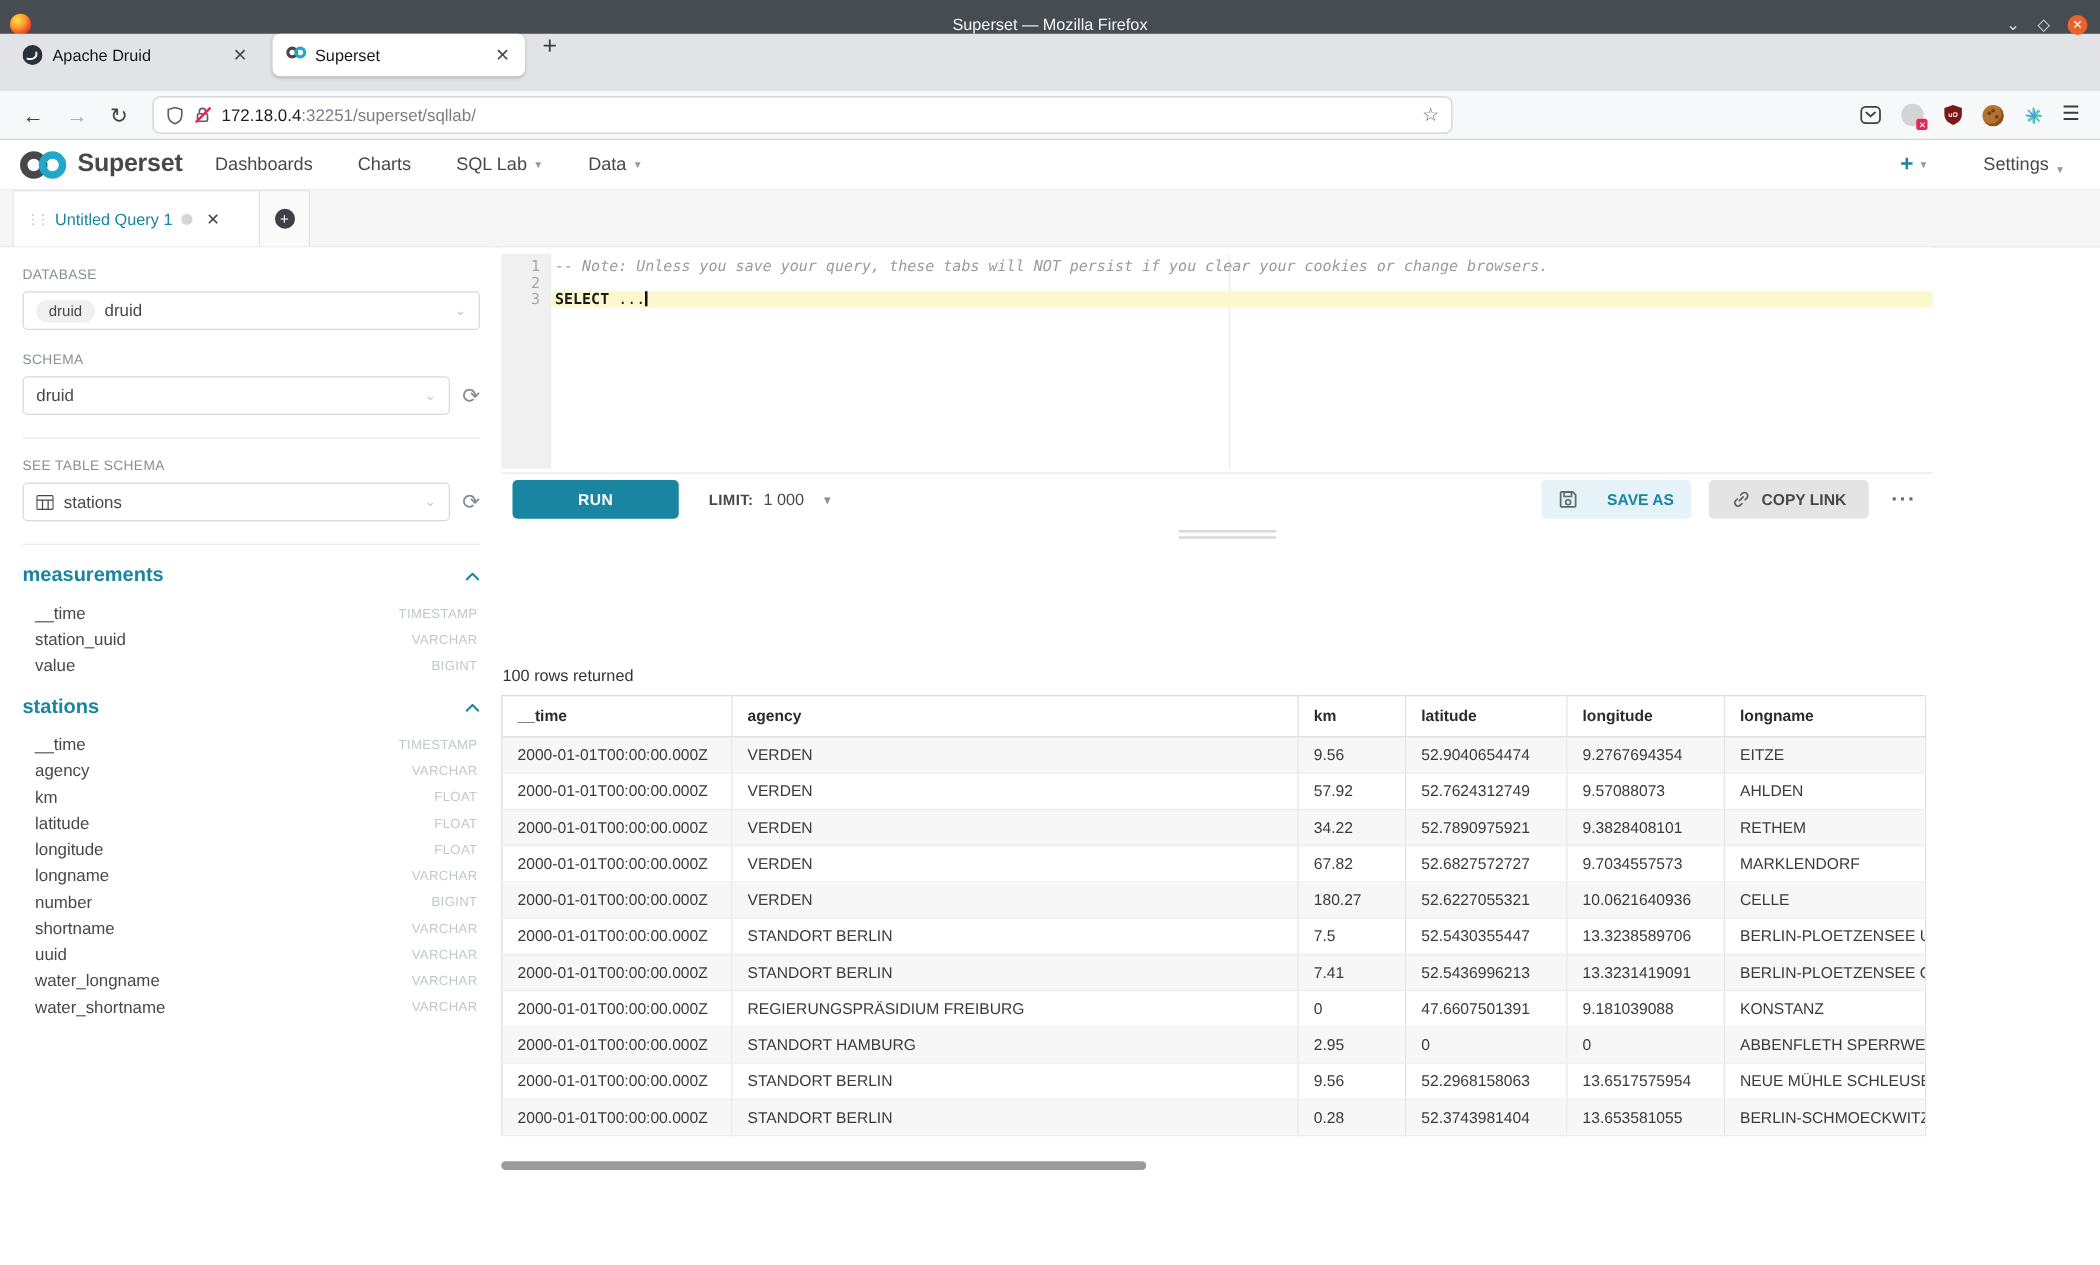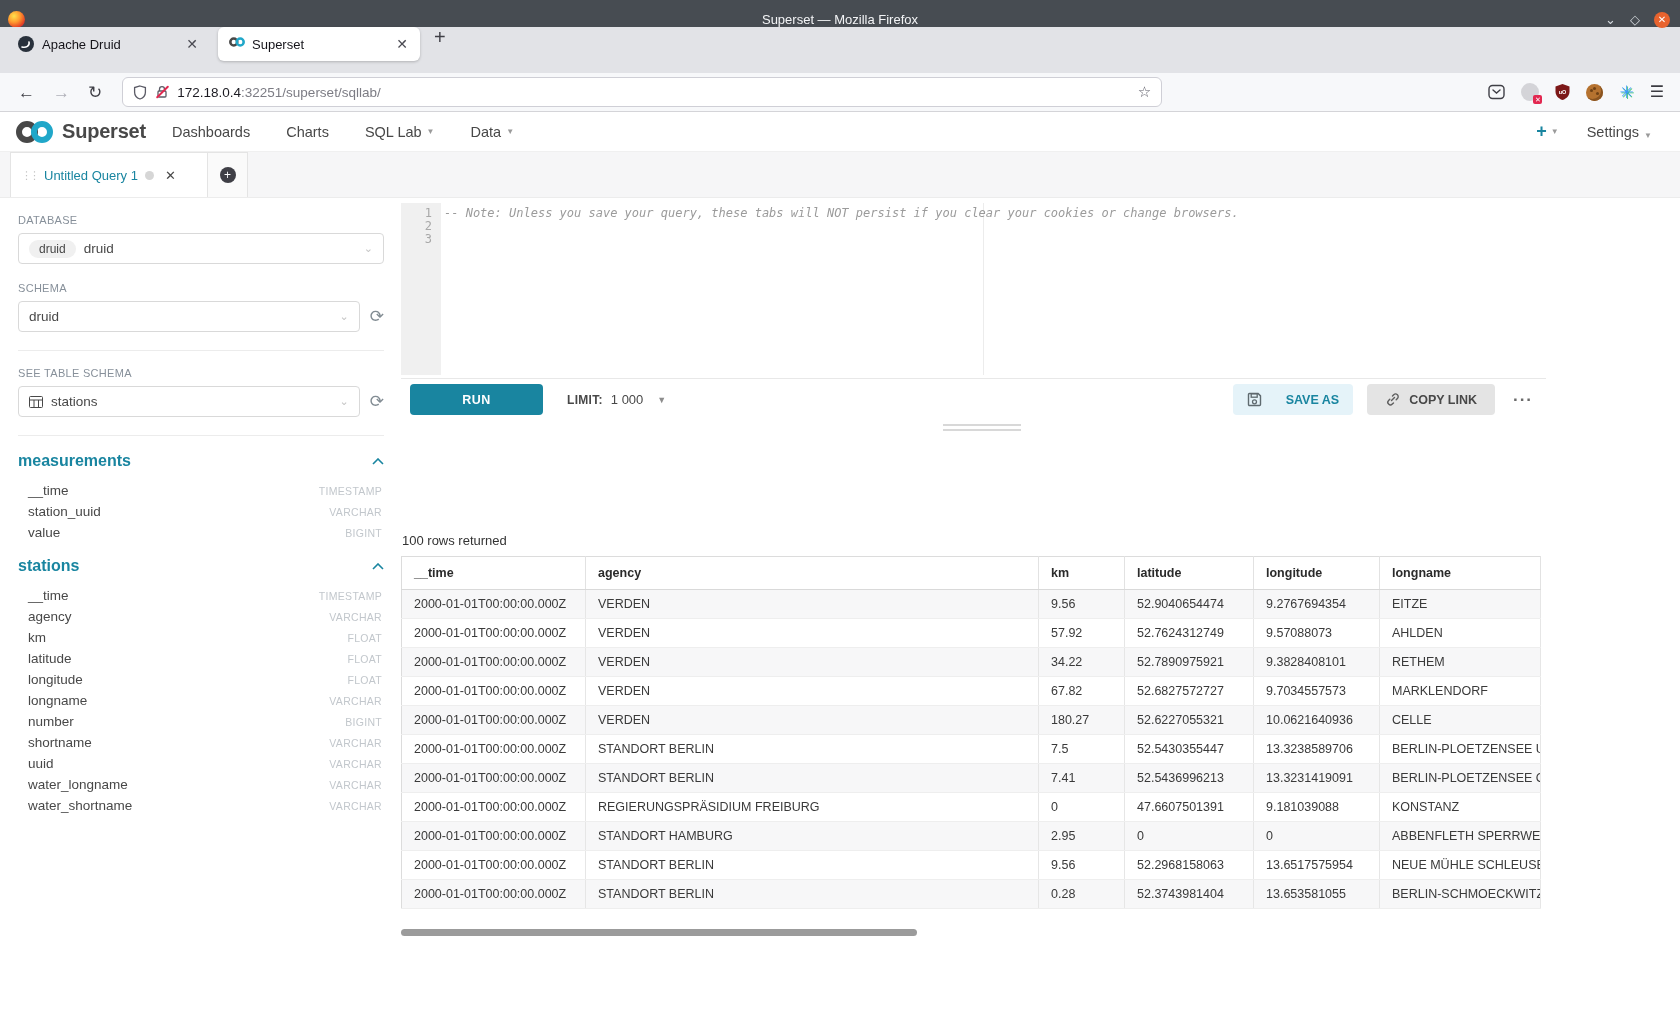--- a/index.html
+++ b/index.html
@@ -59,21 +59,21 @@
   
   .app-header { position:absolute; left:0; top:112px; width:1680px; height:40px; background:#fff;
                 display:flex; align-items:center; padding:0 14px; border-bottom:1px solid #f0f0f0; }
   .brand { display:flex; align-items:center; gap:6px; }
   .brand-name { font-size:20px; font-weight:bold; color:#484848; letter-spacing:-.2px; }
   .app-nav { display:flex; align-items:center; margin-left:26px; gap:36px; }
   .app-nav-item { font-size:14.5px; color:#484848; display:flex; align-items:center; gap:5px; }
   .caret { font-size:8px; color:#9a9a9a; }
   .header-right { margin-left:auto; display:flex; align-items:center; gap:28px; padding-right:14px; }
   .plus-btn { color:#1985a0; font-size:18px; font-weight:bold; display:flex; align-items:center; gap:4px; }
-  .settings-btn { font-size:14.5px; color:#484848; display:flex; align-items:flex-end; gap:5px; }
+  .settings-btn { font-size:14.5px; color:#484848; display:flex; align-items:flex-end; gap:5px;margin-left:16px; }
 
   
   .querytab-row { position:absolute; left:0; top:152px; width:1680px; height:46px;
                   background:#f6f6f7; border-bottom:1px solid #ececec; display:flex; }
   .qtab { width:198px; margin-left:10px; background:#fff; border:1px solid #e4e4e4; border-bottom:none;
           display:flex; align-items:center; padding:0 10px; gap:7px; }
   .qtab-drag { color:#c3c3c3; font-size:11px; letter-spacing:-3px; }
   .qtab-label { color:#1985a0; font-size:13px; }
   .qtab-dot { width:9px; height:9px; border-radius:50%; background:#d6d6d6; }
   .qtab-close { color:#484848; font-size:13px; margin-left:4px; }
@@ -420,20 +420,21 @@
   <div class="editor">
     <div class="gutter" id="editor-gutter">
         <div>1</div>
         <div>2</div>
         <div>3</div>
       </div>
     <div class="code-area" id="editor-code">
       <div class="print-margin"></div>
     <div class="code-line"><span class="tok-comment">-- Note: Unless you save your query, these tabs will NOT persist if you clear your cookies or change browsers.</span></div>
         <div class="code-line">&nbsp;</div>
+        <div class="code-line active"><span class="tok-keyword">SELECT</span><span class="tok-plain"> ...</span><span class="cursor"></span></div>
       </div>
   </div>
 
   <div class="editor-toolbar">
     <button class="run-btn">RUN</button>
     <div class="limit-wrap">
       <span class="limit-label">LIMIT:</span>
       <span class="limit-value">1 000</span>
       <span class="limit-caret">▼</span>
     </div>

